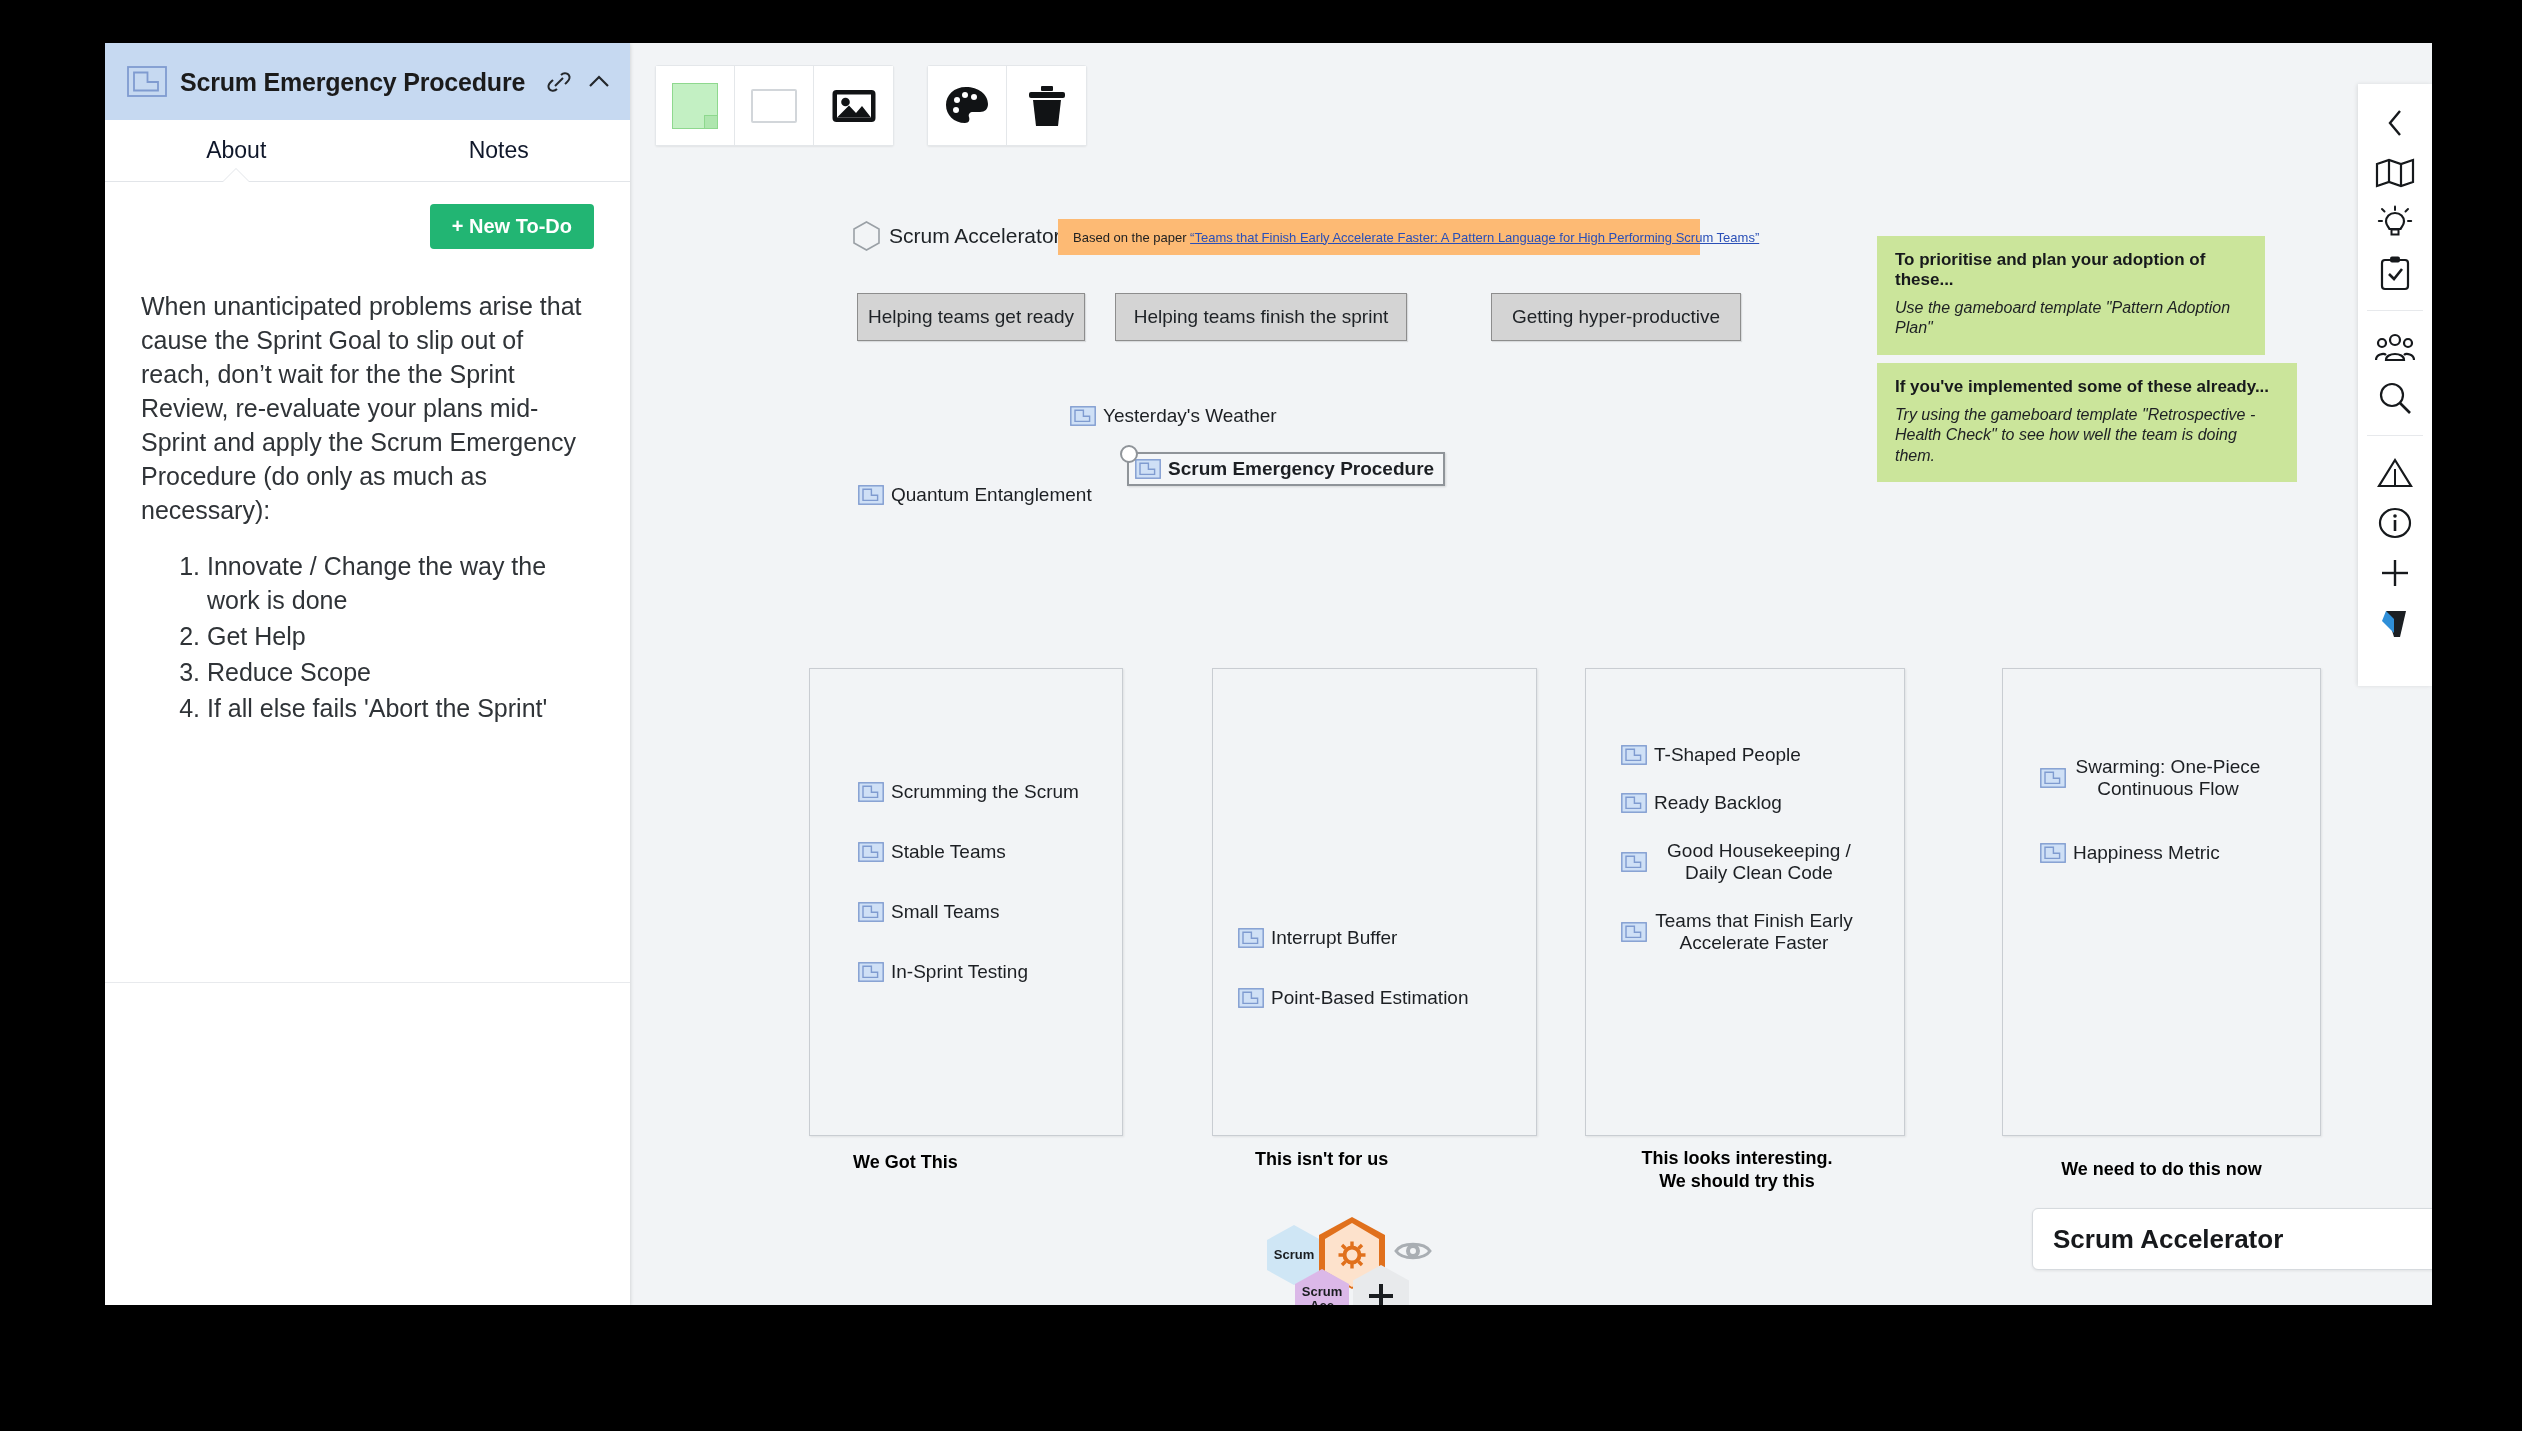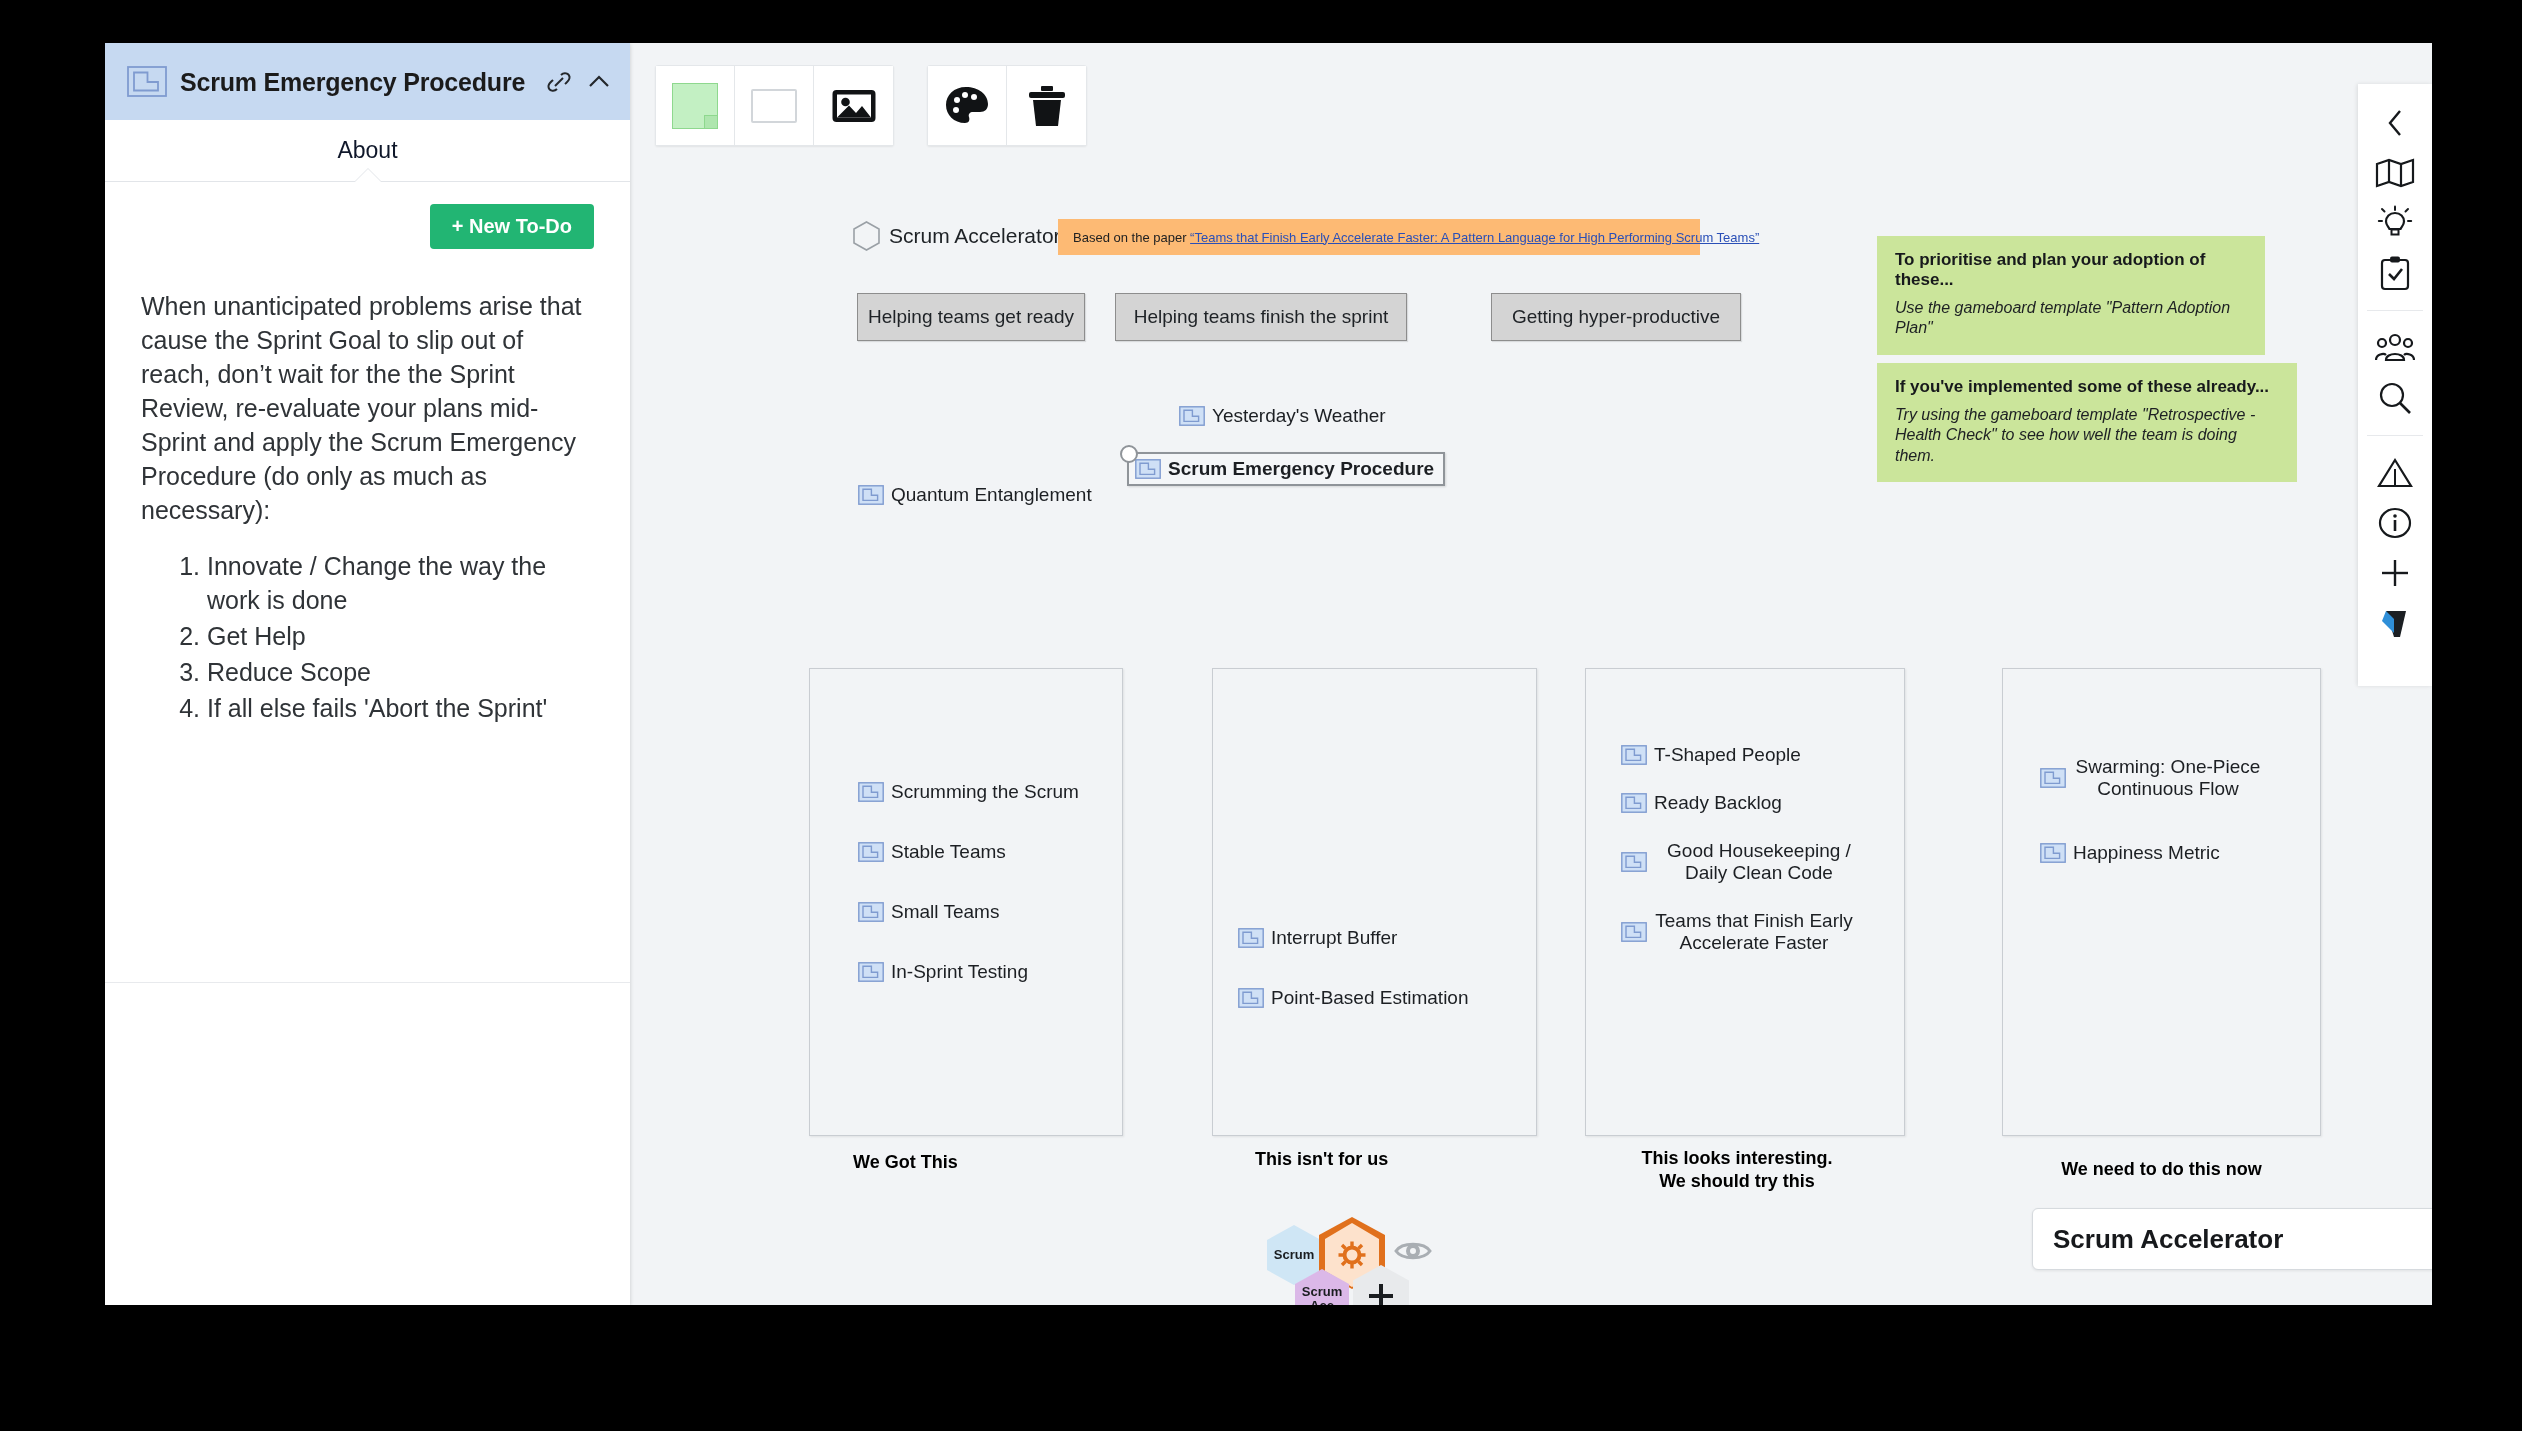--- a/index.html
+++ b/index.html
@@ -250,21 +250,21 @@
     gap: 7px;
   }
   .chip-icon { width: 26px; height: 20px; flex: 0 0 auto; }
   .chip-label {
     font-size: 19px;
     color: #1c1f23;
     white-space: nowrap;
   }
   .chip-label.wrap { white-space: normal; text-align: center; }
 
-  .floating-chip-1 { left: 1074px; top: 362px; justify-content: center; }
+  .floating-chip-1 { left: 965px; top: 362px; justify-content: center; }
   .floating-chip-2 { left: 753px; top: 441px; }
 
   .selected-chip {
     left: 1022px; top: 409px;
     border: 2px solid #8f9499;
     background: #f4f6f8;
     padding: 4px 9px 4px 6px;
     box-shadow: 1px 1px 2px rgba(0,0,0,0.13);
   }
   .selected-chip .chip-label { font-weight: bold; }
@@ -683,20 +683,23 @@
         <svg class="hicon" viewBox="0 0 26 26">
           <polyline points="4,17 13,8 22,17" fill="none" stroke="#24282c" stroke-width="2.2"></polyline>
         </svg>
       </div>
     </div>
 
     <div class="panel-tabs">
       <div class="panel-tab active">
         <span>About</span>
       </div>
+      <div class="panel-tab">
+        <span>Notes</span>
+      </div>
     </div>
 
     <div class="panel-body">
       <div class="todo-row">
         <button class="btn-newtodo">+ New To-Do</button>
       </div>
       <p class="panel-para">When unanticipated problems arise that cause the Sprint Goal to slip out of reach, don’t wait for the the Sprint Review, re-evaluate your plans mid-Sprint and apply the Scrum Emergency Procedure (do only as much as necessary):</p>
       <ol class="panel-list">
         <li>Innovate / Change the way the work is done</li>
         <li>Get Help</li>

